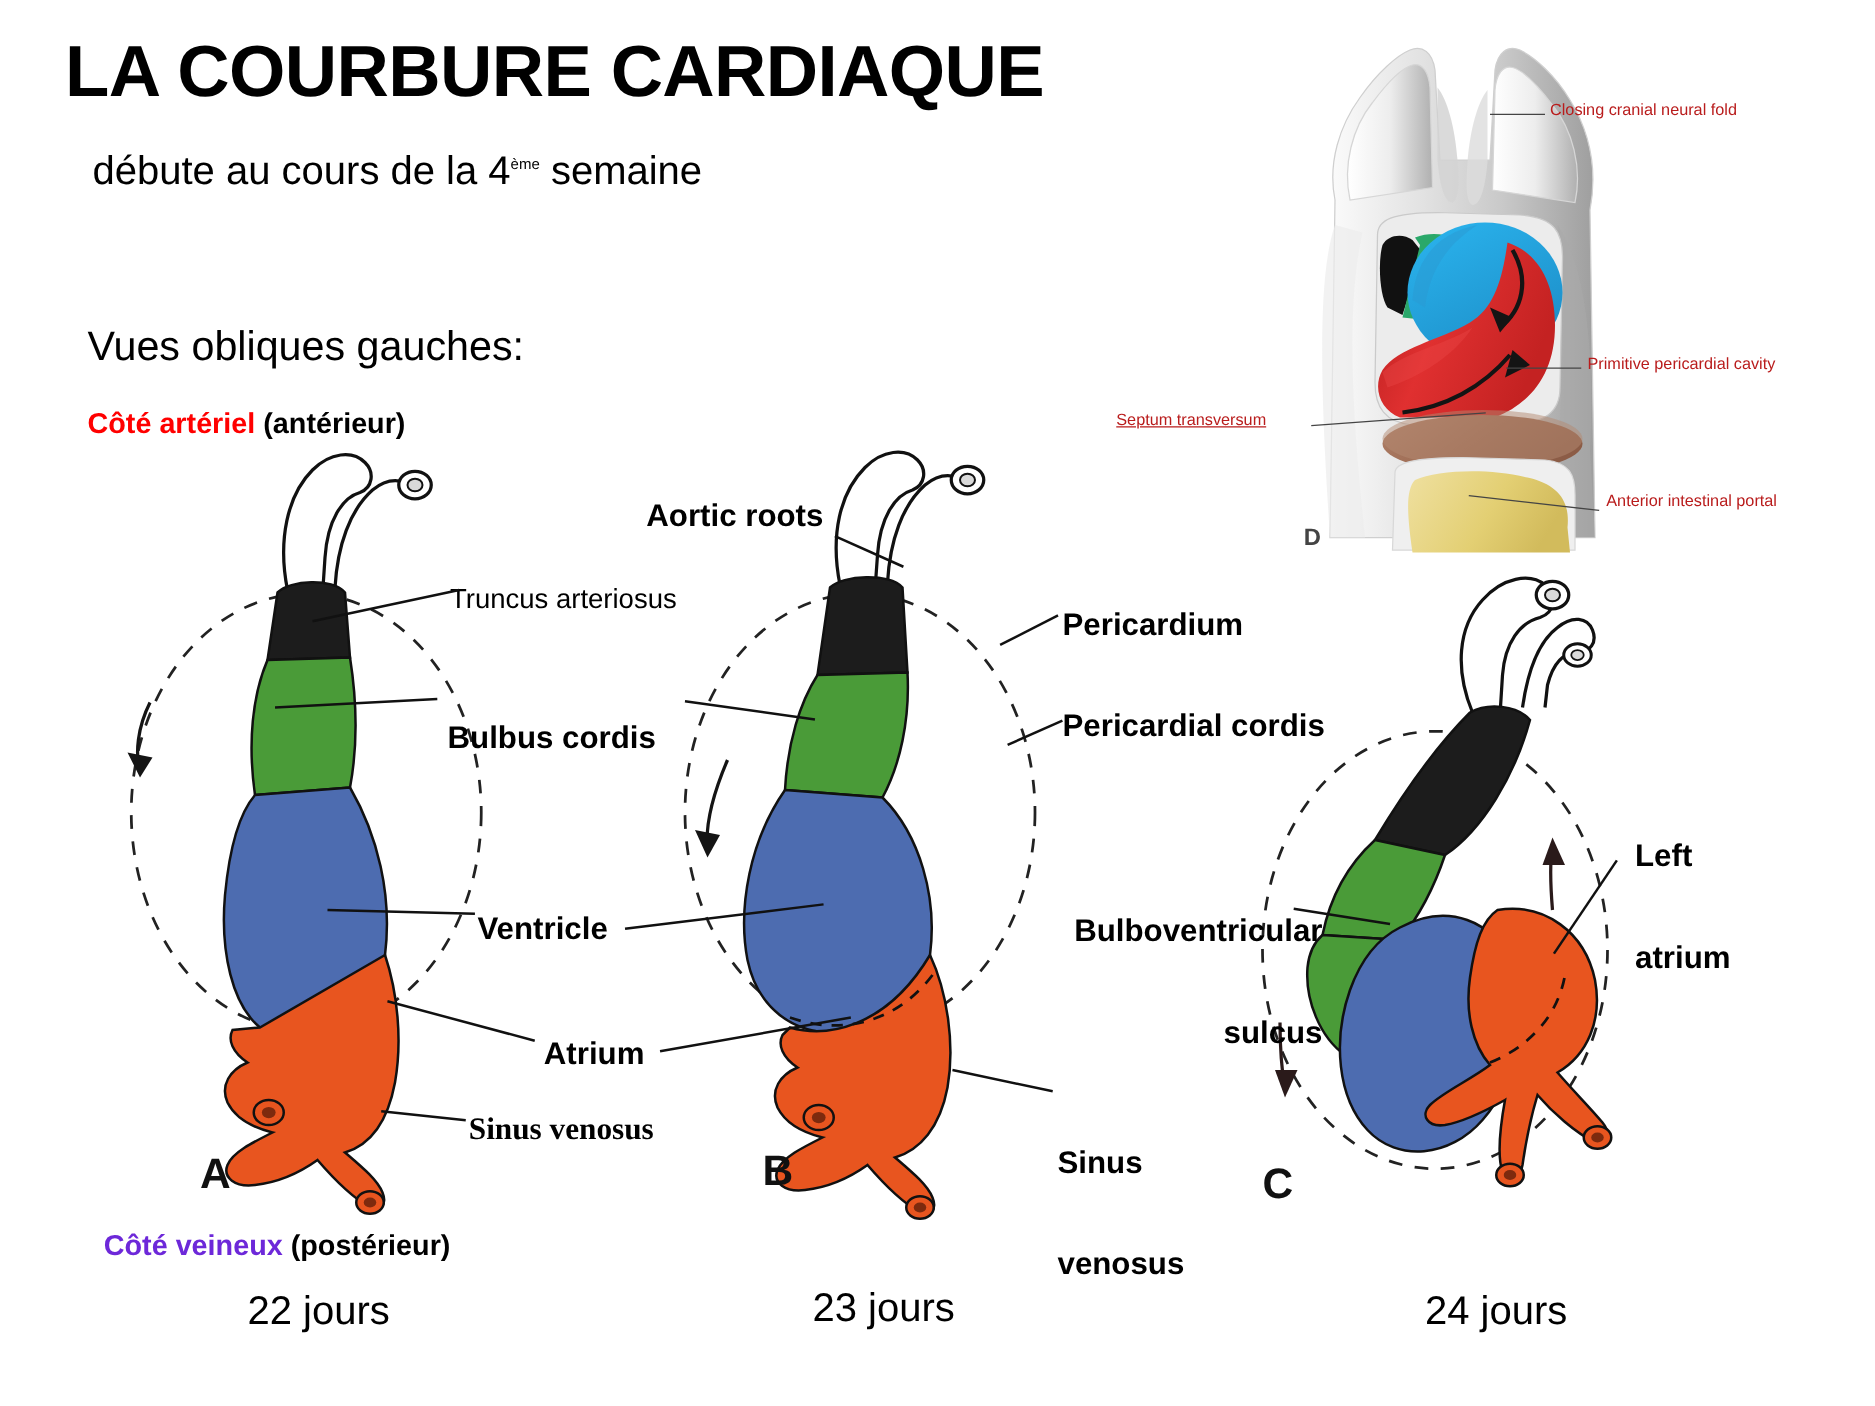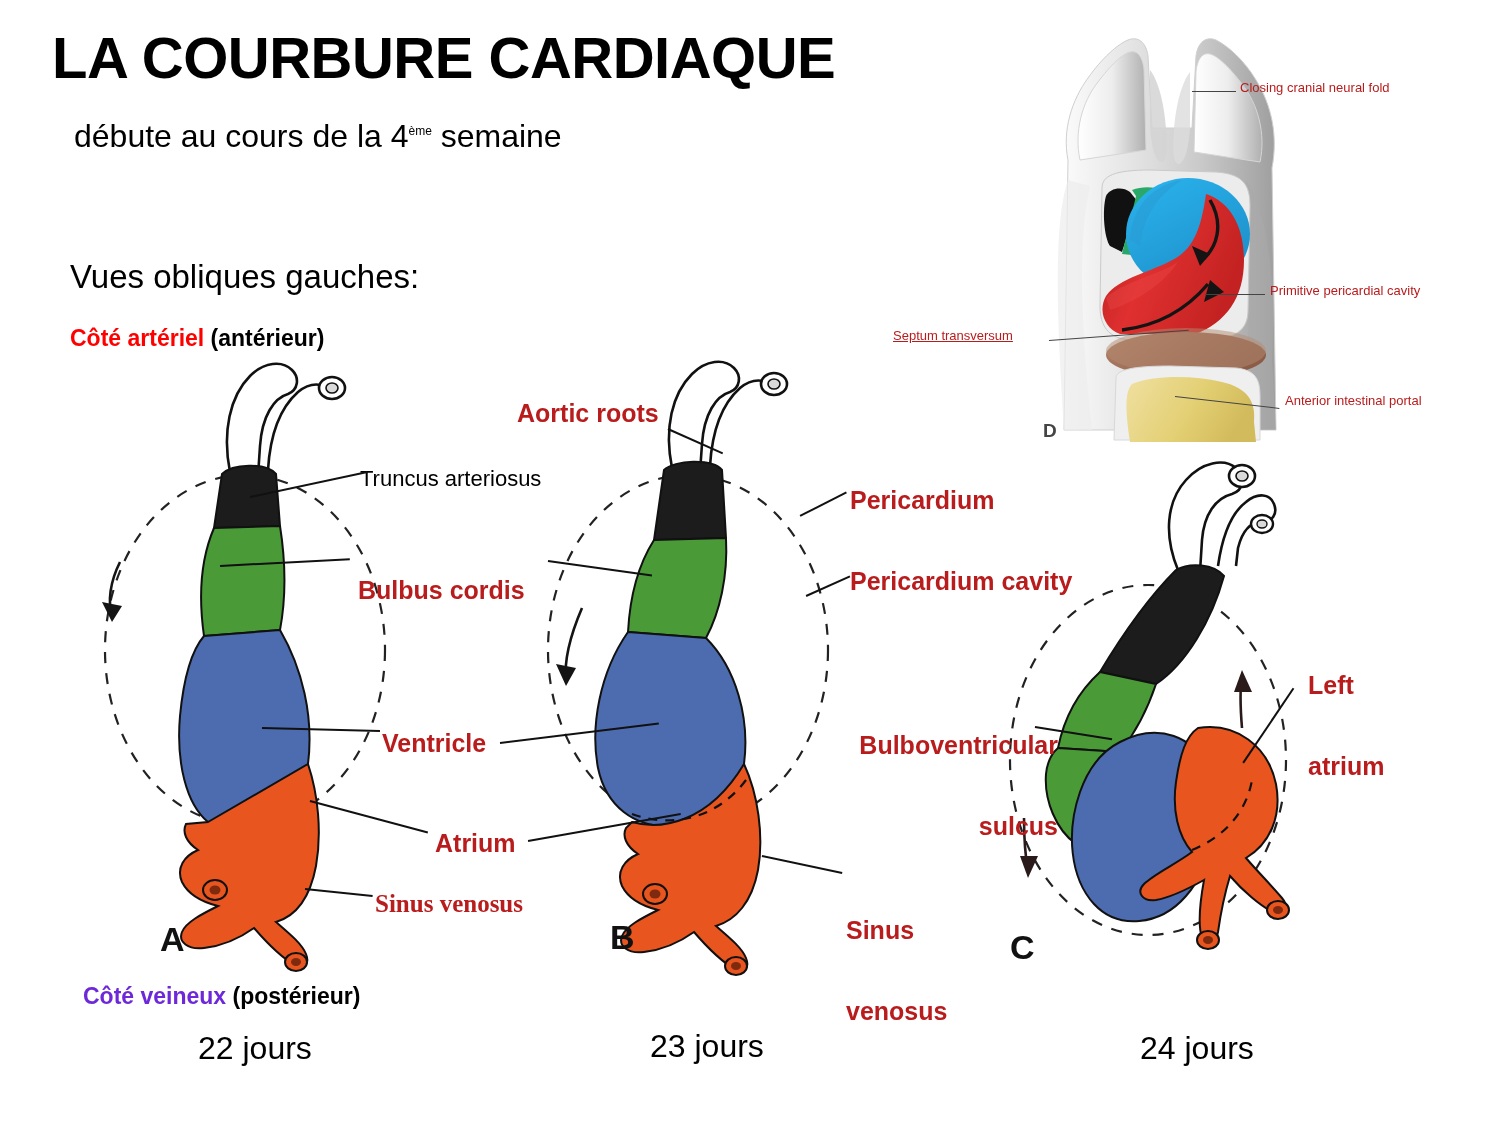--- a/index.html
+++ b/index.html
@@ -18,21 +18,21 @@
   #arterial-label .red{color:#ff0000;}
   #venous-label{left:70px;top:983px;font-size:23px;font-weight:bold;white-space:nowrap;}
   #venous-label .blue{color:#6d28d9;margin-left:13px;}
 
   .day-label{font-size:32px;white-space:nowrap;}
   #day-a{left:198px;top:1030px;}
   #day-b{left:650px;top:1028px;}
   #day-c{left:1140px;top:1030px;}
 
   
-  .fig-label{font-size:25px;font-weight:bold;color:#b91c1c;line-height:1.08;white-space:pre;}
+  .fig-label{font-size:25px;font-weight:bold;color:#000000;line-height:1.08;white-space:pre;}
   .annot-label{font-size:22px;color:#000;white-space:nowrap;}
   .panel-letter{font-size:34px;font-weight:bold;color:#111;}
 
   
   .inset-label{font-size:13px;color:#b91c1c;white-space:nowrap;}
 
   
   .leader{position:absolute;background:#111;height:1.6px;transform-origin:0 50%;}
   .leader.thin{height:1.3px;background:#444;}
 
@@ -306,21 +306,21 @@
 <div class="abs annot-label" style="left:360px;top:466px;">Truncus arteriosus</div>
 <div class="abs leader" style="left:250px;top:496px;width:120px;transform:rotate(-12deg);"></div>
 
 <div class="abs fig-label" style="left:358px;top:530px;margin-top:47px;">Bulbus cordis</div>
 <div class="abs leader" style="left:220px;top:565px;width:130px;transform:rotate(-3deg);"></div>
 <div class="abs leader" style="left:548px;top:560px;width:105px;transform:rotate(8deg);"></div>
 
 <div class="abs fig-label" style="left:850px;top:487px;">Pericardium</div>
 <div class="abs leader" style="left:800px;top:515px;width:52px;transform:rotate(-27deg);"></div>
 
-<div class="abs fig-label" style="left:850px;top:568px;">Pericardium cavity</div>
+<div class="abs fig-label" style="left:850px;top:568px;">Pericardial cordis</div>
 <div class="abs leader" style="left:806px;top:595px;width:48px;transform:rotate(-24deg);"></div>
 
 <div class="abs fig-label" style="left:848px;top:678px;text-align:right;width:210px;">
   <div>Bulboventricular</div>
   <div>sulcus</div>
 </div>
 <div class="abs leader" style="left:1035px;top:726px;width:78px;transform:rotate(9deg);"></div>
 
 <div class="abs fig-label" style="left:382px;top:730px;">Ventricle</div>
 <div class="abs leader" style="left:262px;top:727px;width:118px;transform:rotate(1.5deg);"></div>

